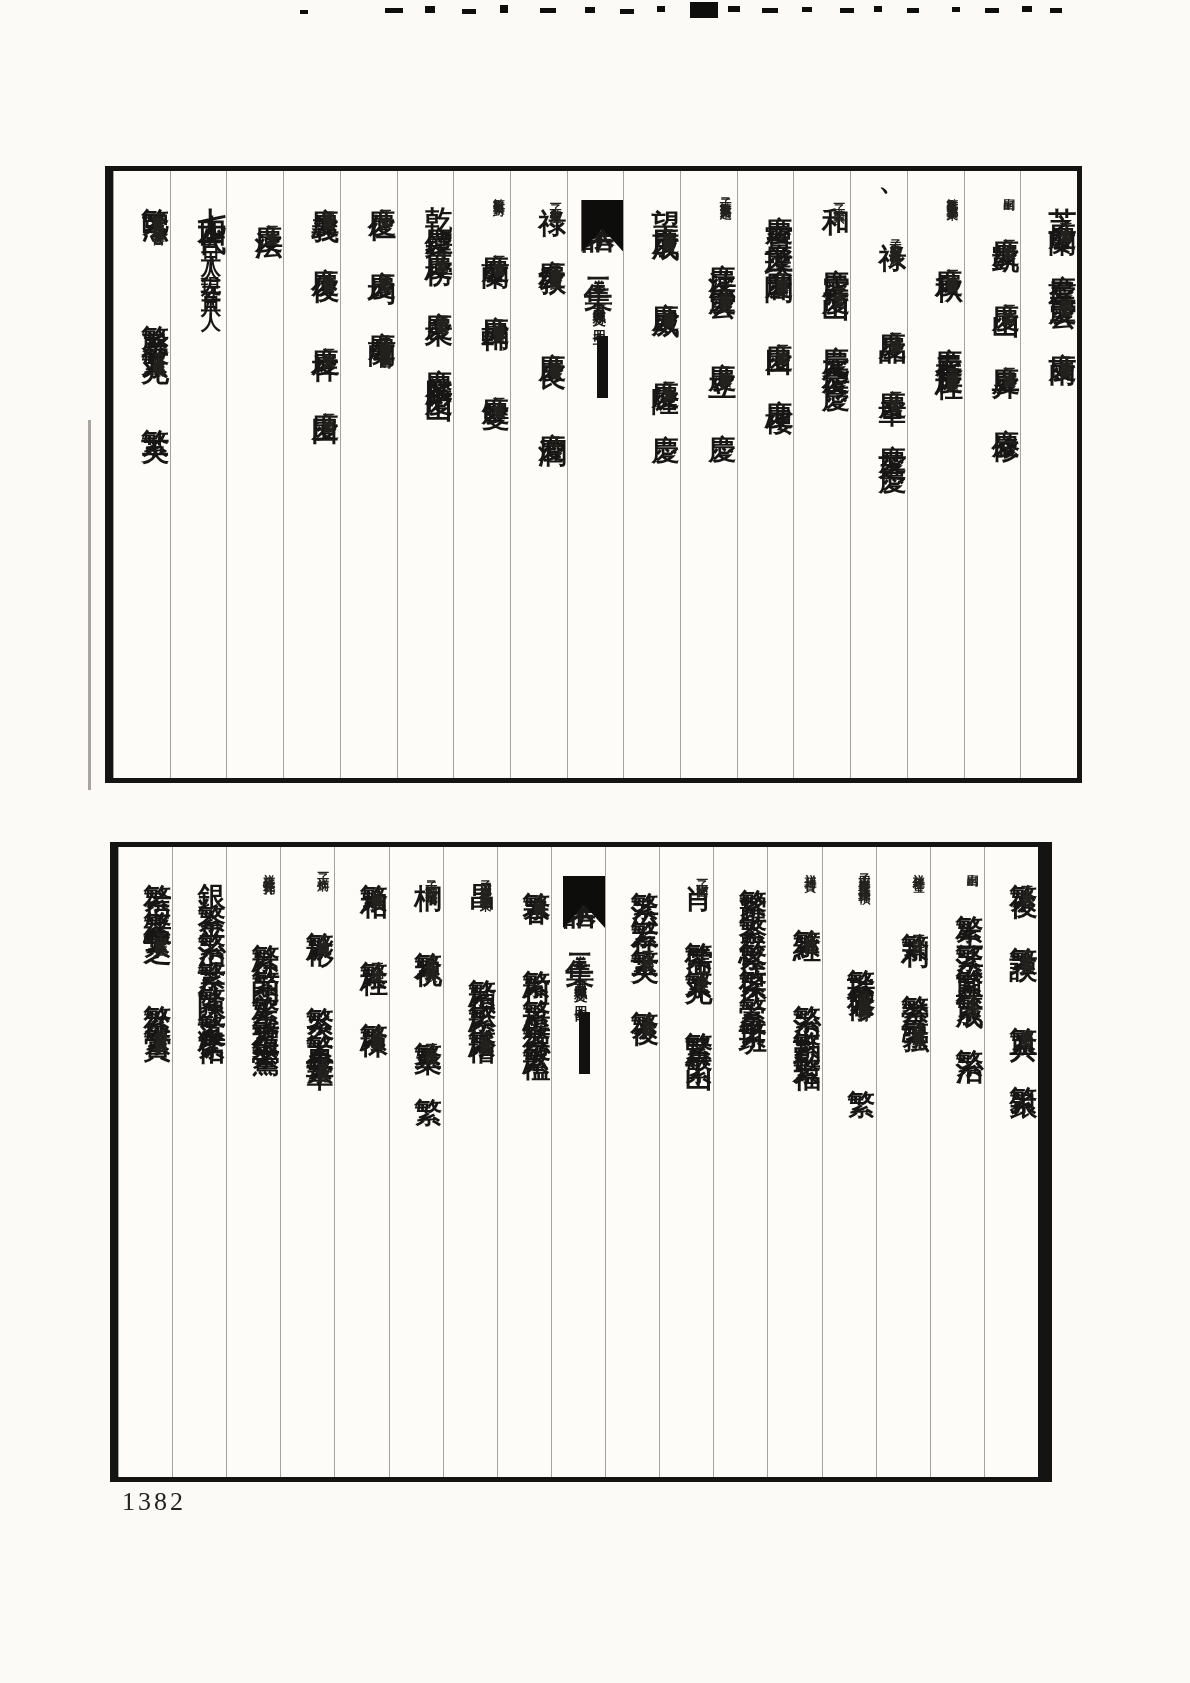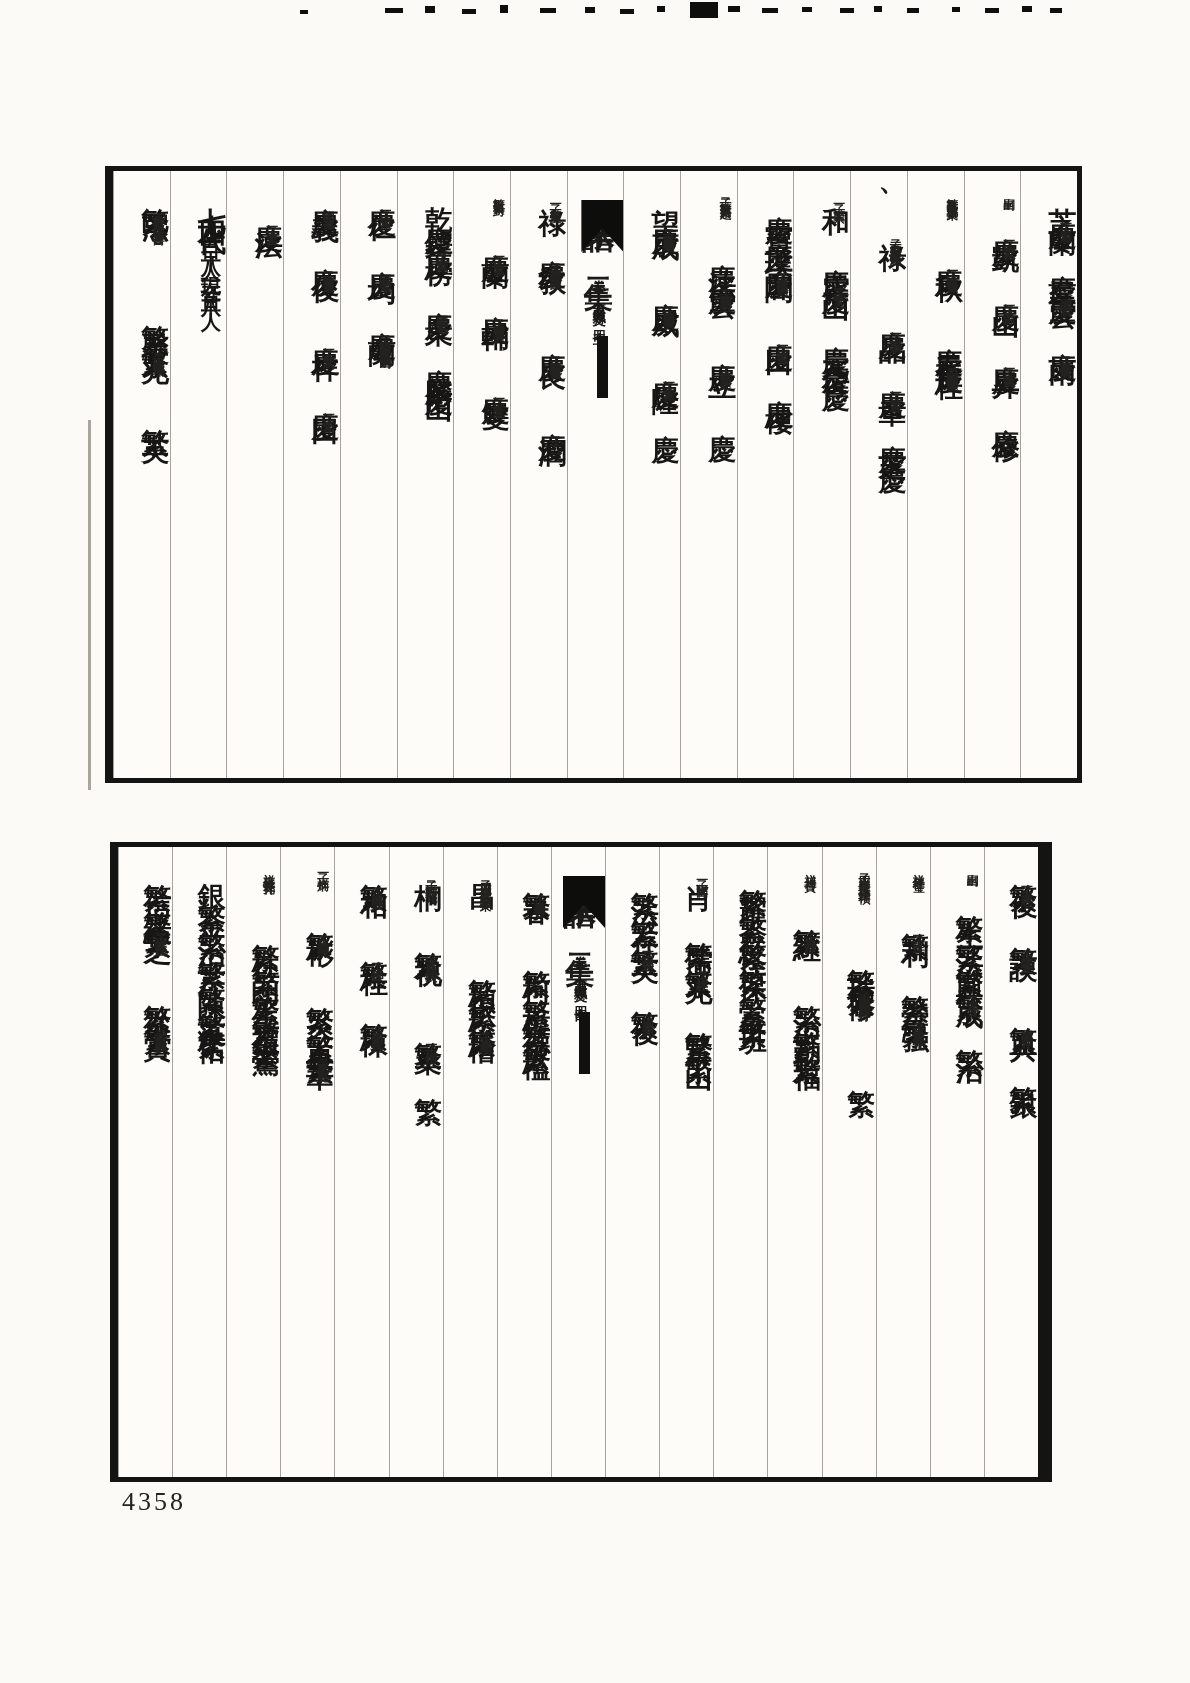--- a/index.html
+++ b/index.html
@@ -126,13 +126,13 @@
     <div class="gcol"><span class="item" style="margin-inline-start: 0.5em;"><span class="bt">繁春</span><span class="ann" style="height: 45px;">子二祥義祥智</span></span><span class="item" style="margin-inline-start: 0.9em;"><span class="bt">繁柯</span></span><span class="item" style="margin-inline-start: 0.9em;"><span class="bt">繁樟</span></span><span class="item" style="margin-inline-start: 0.7em;"><span class="bt">繁德</span></span><span class="item" style="margin-inline-start: 0.5em;"><span class="bt">繁檻</span></span></div>
     <div class="gcol"><span class="item"><span class="bt">昌</span><span class="ann" style="height: 75px;">子四祥琰祥然祥杰祥榮</span></span><span class="item" style="margin-inline-start: 0.5em;"><span class="bt">繁楨</span></span><span class="item" style="margin-inline-start: 0.7em;"><span class="bt">繁松</span></span><span class="item" style="margin-inline-start: 0.7em;"><span class="bt">繁檜</span><span class="ann" style="height: 45px;">子二祥圭祥功</span></span></div>
     <div class="gcol"><span class="item"><span class="bt">桐</span><span class="ann" style="height: 45px;">子二祥烈祥兆</span></span><span class="item" style="margin-inline-start: 0.7em;"><span class="bt">繁祝</span><span class="ann" style="height: 60px;">子三祥升祥斗祥袋</span></span><span class="item" style="margin-inline-start: 0.7em;"><span class="bt">繁桑</span><span class="ann" style="height: 30px;">子一祥愷</span></span><span class="item" style="margin-inline-start: 0.4em;"><span class="bt">繁</span></span></div>
     <div class="gcol"><span class="item"><span class="bt">繁相</span><span class="ann" style="height: 45px;">子二祥燦祥煥</span></span><span class="item" style="margin-inline-start: 0.8em;"><span class="bt">繁桂</span><span class="ann" style="height: 30px;">子一祥娜</span></span><span class="item" style="margin-inline-start: 0.8em;"><span class="bt">繁棟</span><span class="ann" style="height: 60px;">子三祥煩祥爕祥起</span></span></div>
     <div class="gcol"><span class="item"><span class="ann" style="height: 30px;">子一祥炳</span></span><span class="item" style="margin-inline-start: 0.8em;"><span class="bt">繁彬</span><span class="ann" style="height: 45px;">子二祥勛祥照</span></span><span class="item" style="margin-inline-start: 0.7em;"><span class="bt">繁炎</span></span><span class="item" style="margin-inline-start: 0.8em;"><span class="bt">繁車</span></span><span class="item" style="margin-inline-start: 0.5em;"><span class="bt">繁華</span><span class="ann" style="height: 45px;">子五祥愛祥寬</span></span></div>
     <div class="gcol"><span class="item"><span class="ann" style="height: 45px;">祥來祥悅祥元</span></span><span class="item" style="margin-inline-start: 0.6em;"><span class="bt">繁柱</span></span><span class="item" style="margin-inline-start: 0.7em;"><span class="bt">繁朗</span></span><span class="item" style="margin-inline-start: 0.8em;"><span class="bt">繁生</span></span><span class="item" style="margin-inline-start: 0.6em;"><span class="bt">繁禮</span></span><span class="item" style="margin-inline-start: 0.5em;"><span class="bt">繁鶯</span></span></div>
     <div class="gcol"><span class="item"><span class="bt">銀</span></span><span class="item" style="margin-inline-start: 0.8em;"><span class="bt">繁金</span></span><span class="item" style="margin-inline-start: 0.9em;"><span class="bt">繁治</span></span><span class="item" style="margin-inline-start: 0.9em;"><span class="bt">繁芹</span></span><span class="item" style="margin-inline-start: 0.7em;"><span class="bt">繁陳</span></span><span class="item" style="margin-inline-start: 0.8em;"><span class="bt">繁藻</span></span><span class="item" style="margin-inline-start: 0.3em;"><span class="bt">繁佑</span></span></div>
     <div class="gcol"><span class="item"><span class="bt">繁信</span></span><span class="item" style="margin-inline-start: 0.8em;"><span class="bt">繁緒</span></span><span class="item" style="margin-inline-start: 0.3em;"><span class="bt">繁芝</span><span class="ann" style="height: 45px;">子二祥林祥山</span></span><span class="item" style="margin-inline-start: 0.7em;"><span class="bt">繁從</span></span><span class="item" style="margin-inline-start: 0.5em;"><span class="bt">繁賞</span><span class="ann" style="height: 45px;">子四祥福祥蘇</span></span></div>
   </div>
 
-<div id="page-num">4358</div>
+<div id="page-num">1382</div>
 
 </body></html>

